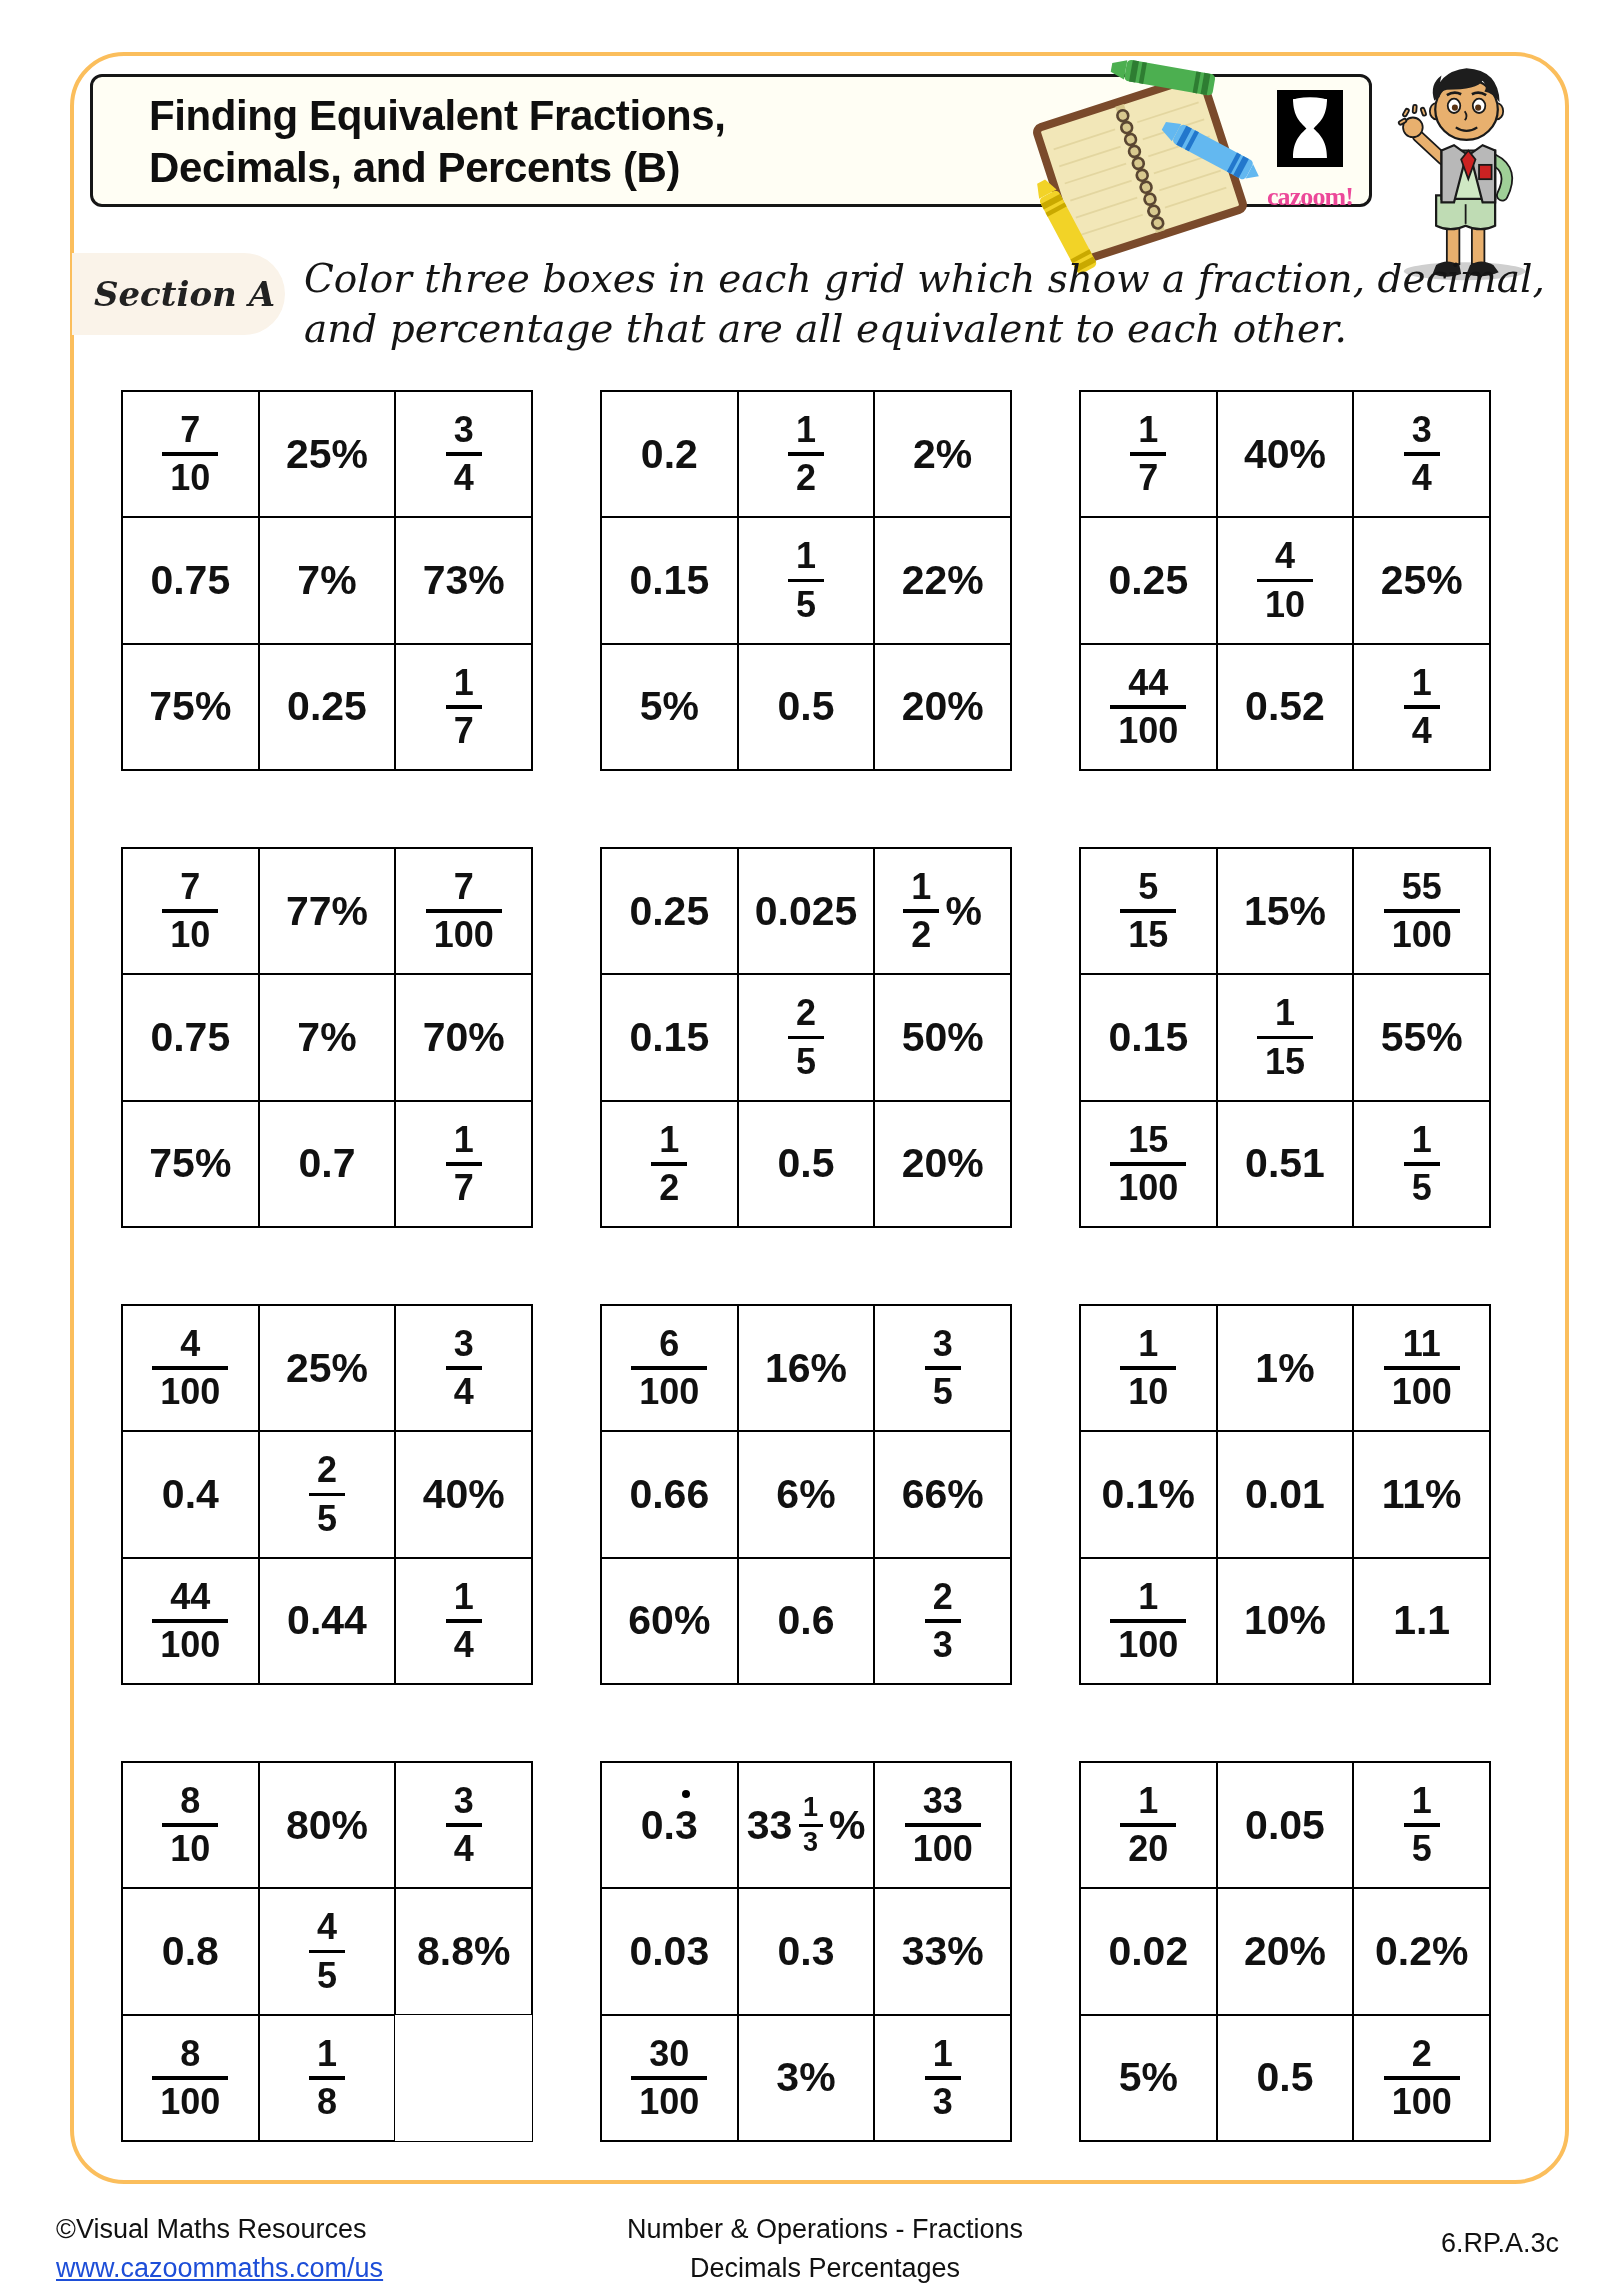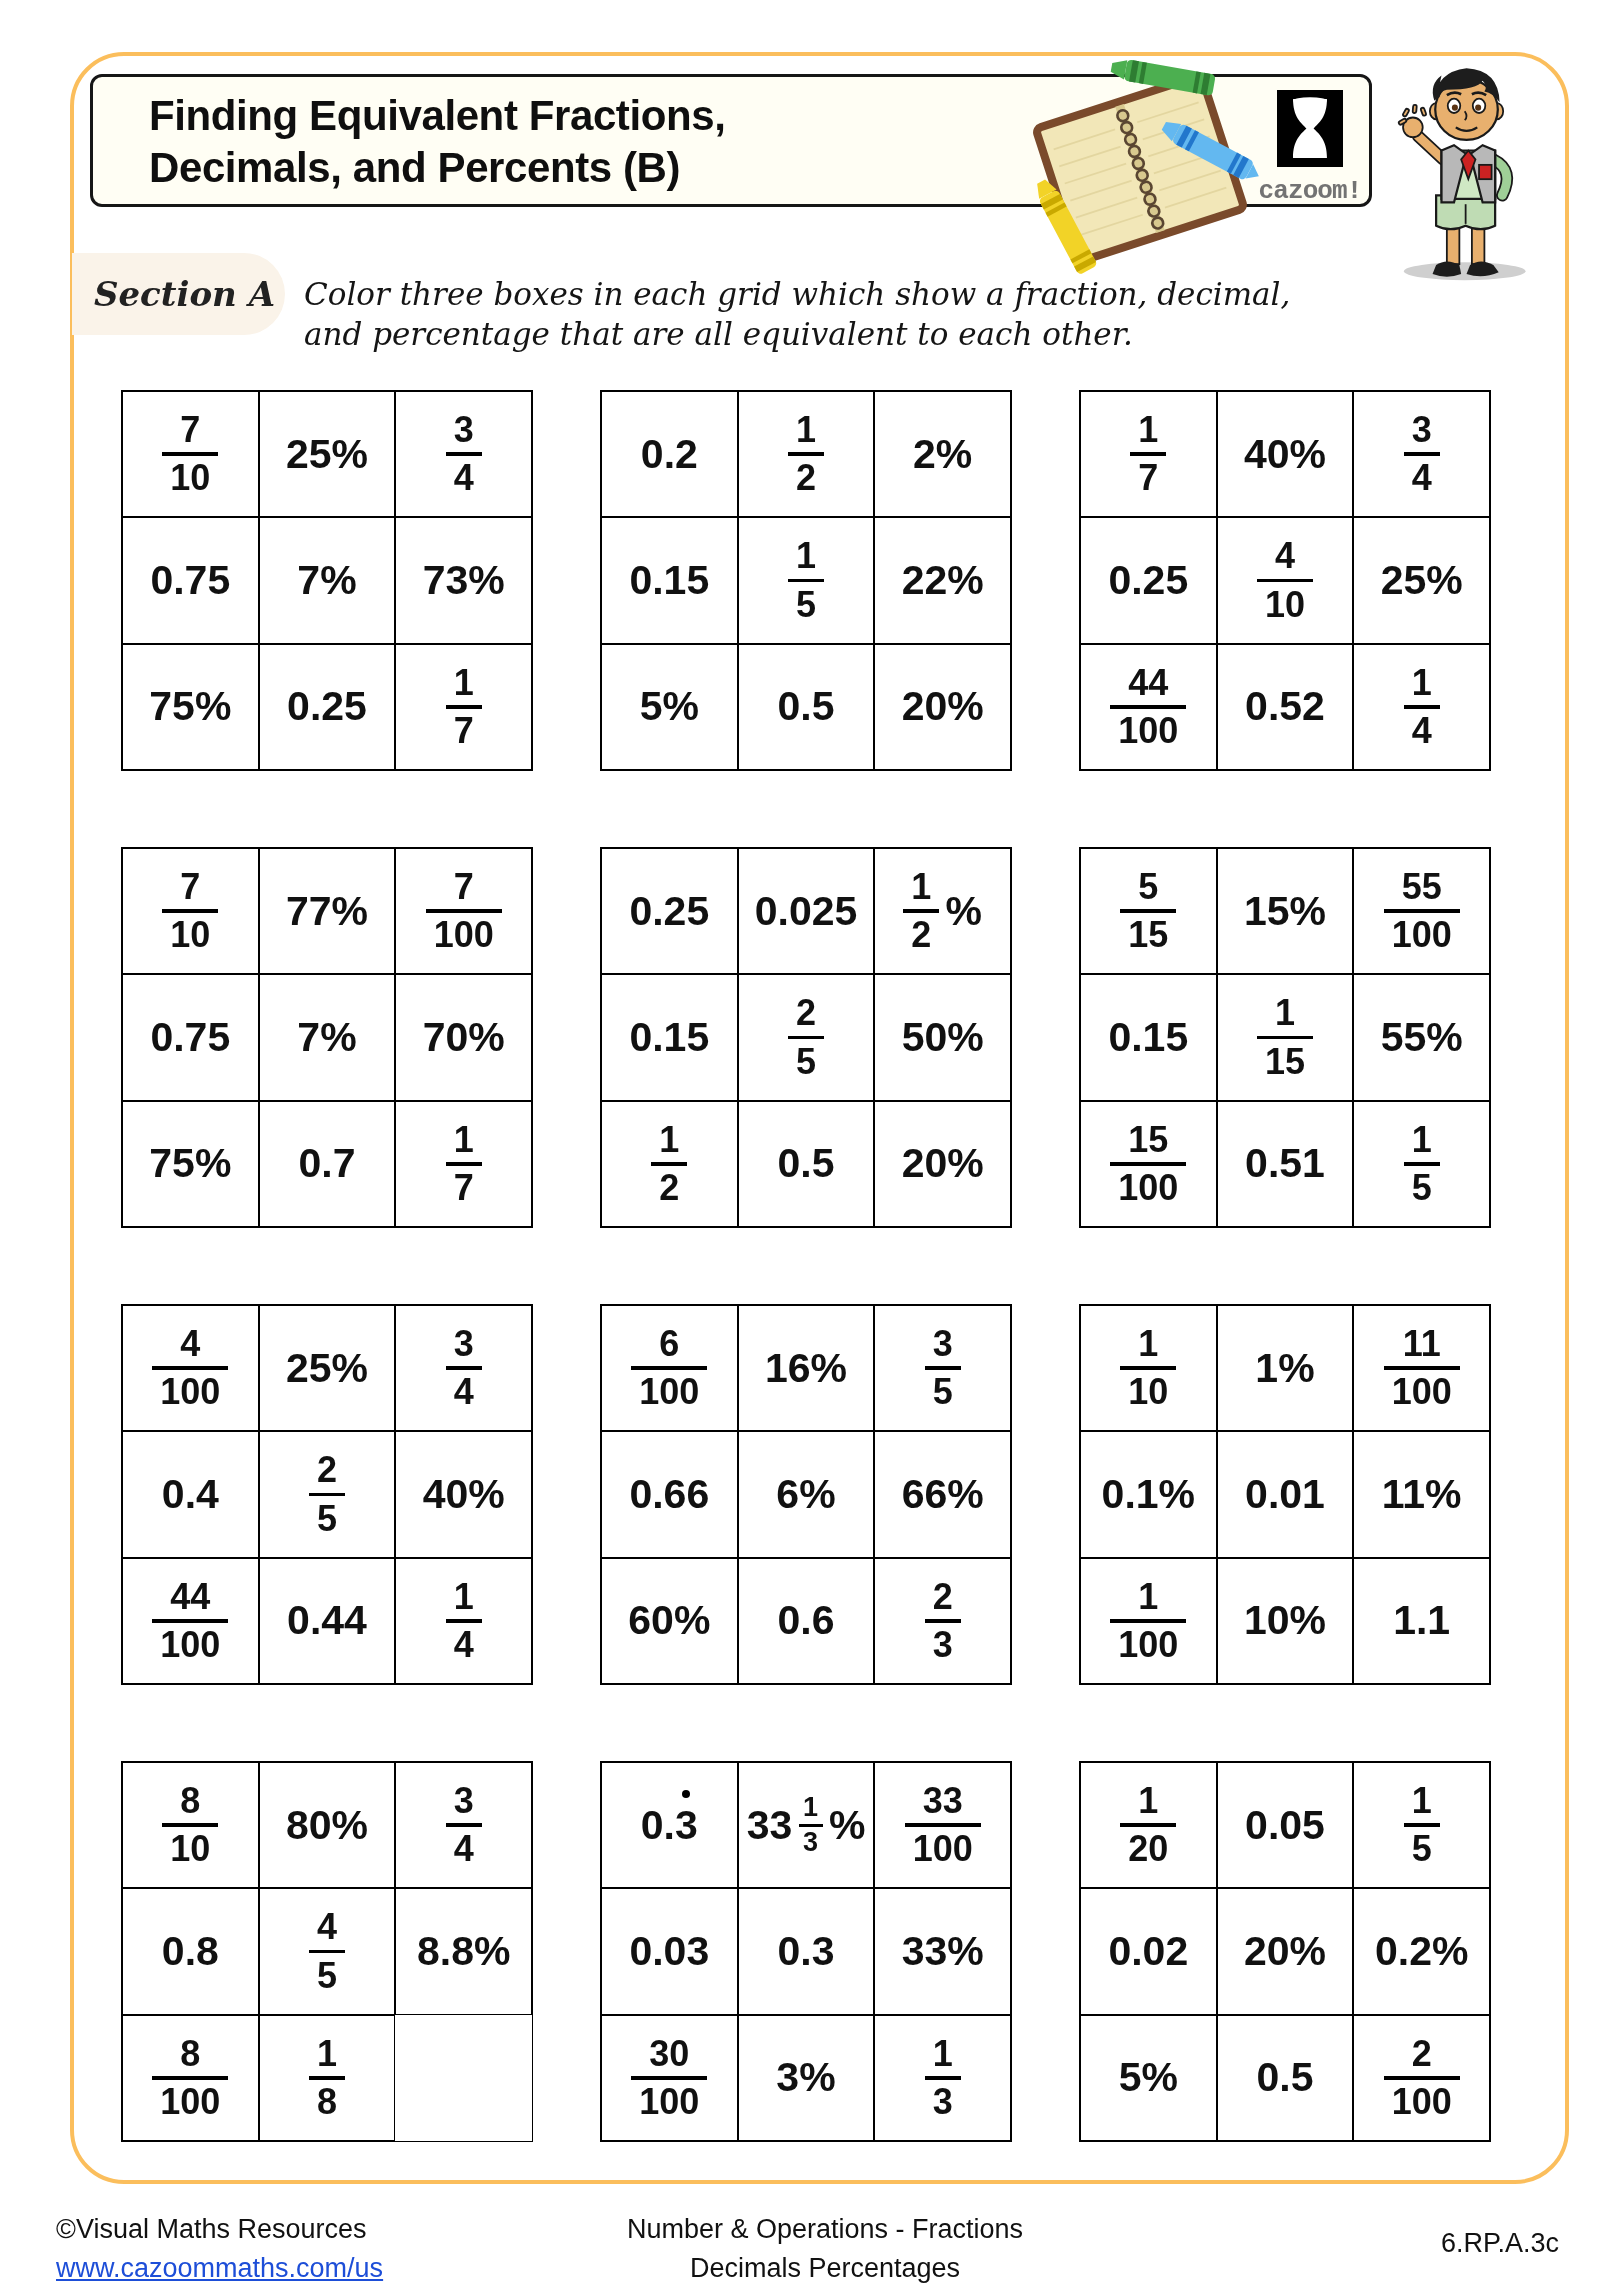--- a/index.html
+++ b/index.html
@@ -24,39 +24,39 @@
     position:absolute;left:56px;top:12.5px;
     font-size:42px;font-weight:bold;line-height:1.26;letter-spacing:-0.4px;color:#0f0f0f;
   }
 
   
   .notebook-wrap{position:absolute;left:1010px;top:43px;width:260px;height:251px;}
 
   
   .logo{position:absolute;left:1243px;top:90px;width:134px;text-align:center;}
   .logo-box{width:66px;height:77px;background:#000;margin:0 auto;display:flex;align-items:center;justify-content:center;}
-  .logo-text{font-family:Liberation Mono, monospace;font-weight:bold;font-size:26px;letter-spacing:-0.9px;margin-top:9px;color:#737373;}
+  .logo-text{font-family:Liberation Serif, serif;font-weight:bold;font-size:26px;letter-spacing:-0.9px;margin-top:15px;color:#ec4899;}
 
   
   .boy{position:absolute;left:1384px;top:54px;width:157px;height:228px;}
 
   
   .section-pill{
     position:absolute;left:72px;top:253px;width:201px;height:82px;
     background:#FAF3E9;border-radius:0 41px 41px 0;
     display:flex;align-items:center;justify-content:center;padding-left:12px;
   }
   .section-label{
     font-family:"DejaVu Serif", serif;font-style:italic;font-weight:bold;
     font-size:34px;color:#222;
   }
   .instruction{
     position:absolute;left:304px;top:254px;
-    font-family:"DejaVu Serif", serif;font-style:italic;font-size:31px;
-    line-height:1.28;color:#151515;margin-top:21px;
+    font-family:"DejaVu Serif", serif;font-style:italic;font-size:39px;
+    line-height:1.28;color:#151515;
   }
 
   
   .grids{
     position:absolute;left:121px;top:390px;
     display:grid;grid-template-columns:repeat(3,412px);grid-auto-rows:381px;
     column-gap:67px;row-gap:76px;
   }
   .grid{
     display:grid;grid-template-columns:repeat(3,1fr);grid-template-rows:repeat(3,1fr);

